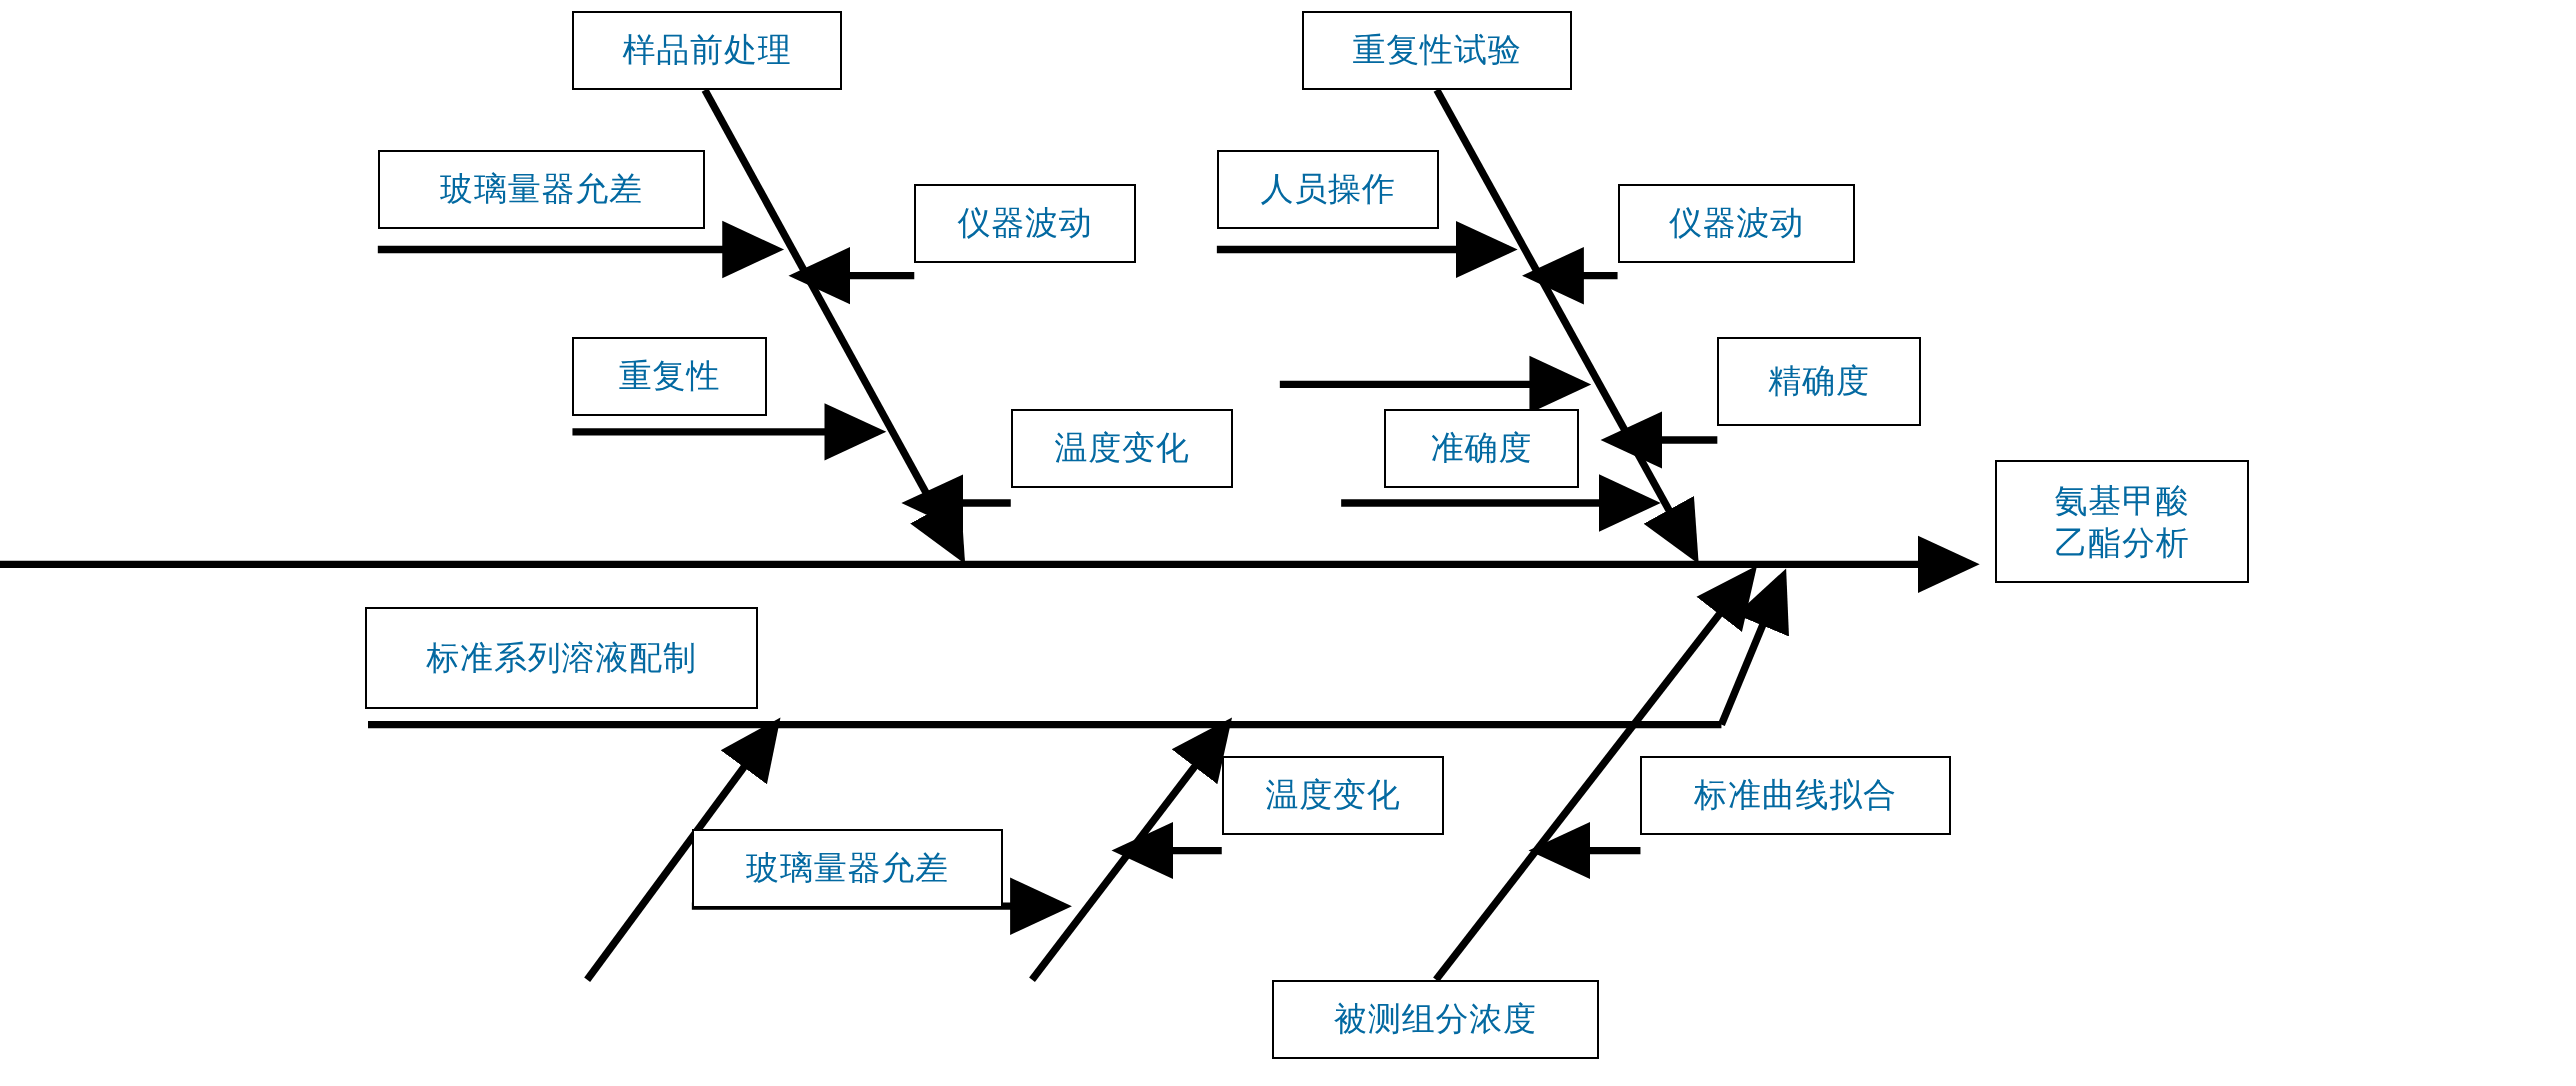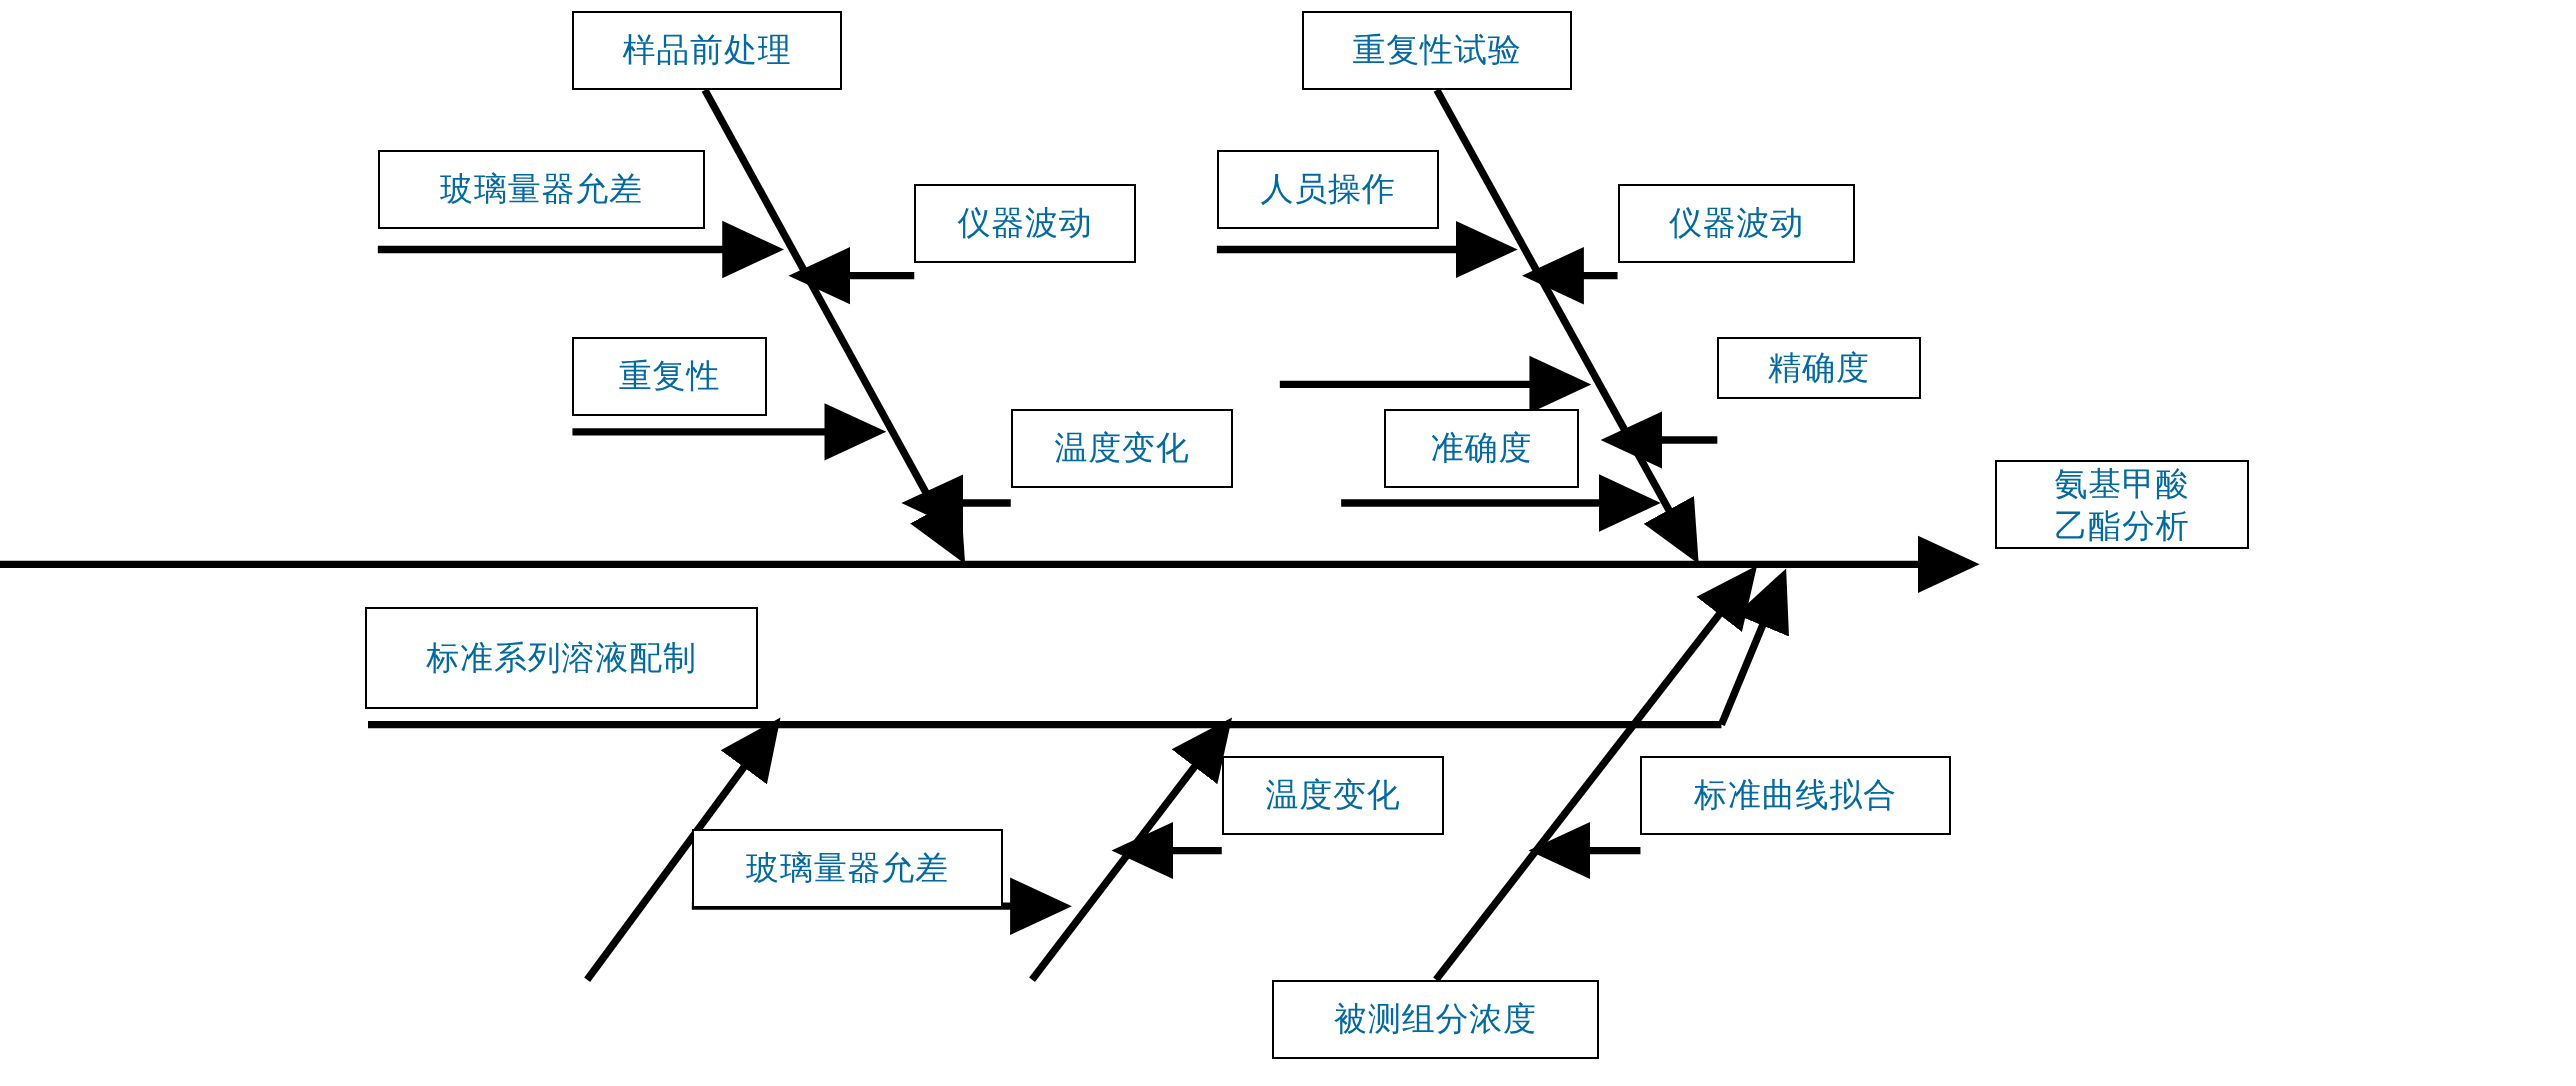--- a/index.html
+++ b/index.html
@@ -78,39 +78,39 @@
 
     <line x1="718" y1="1198" x2="948" y2="886" stroke="#000" stroke-width="9" marker-end="url(#arrow)"></line>
     <line x1="846" y1="1108" x2="1300" y2="1108" stroke="#000" stroke-width="9" marker-end="url(#arrow)"></line>
     <line x1="1262" y1="1198" x2="1500" y2="886" stroke="#000" stroke-width="9" marker-end="url(#arrow)"></line>
     <line x1="1494" y1="1040" x2="1370" y2="1040" stroke="#000" stroke-width="9" marker-end="url(#arrow)"></line>
 
     <line x1="1756" y1="1198" x2="2142" y2="700" stroke="#000" stroke-width="9" marker-end="url(#arrow)"></line>
     <line x1="2006" y1="1040" x2="1880" y2="1040" stroke="#000" stroke-width="9" marker-end="url(#arrow)"></line>
   </svg>
 
-  <div class="node multi" style="left:1995px; top:460px; width:254px; height:89px;text-align:center;">氨基甲酸
+  <div class="node multi" style="left:1995px; top:460px; width:254px; height:123px;text-align:center;">氨基甲酸
 乙酯分析</div>
 
   <div class="node" style="left:572px; top:11.4px; width:270px; height:79px;">样品前处理</div>
 
   <div class="node" style="left:1302px; top:11.4px; width:270px; height:79px;">重复性试验</div>
 
   <div class="node" style="left:378px; top:150px; width:327px; height:79px;">玻璃量器允差</div>
 
   <div class="node" style="left:914px; top:184px; width:222px; height:79px;">仪器波动</div>
 
   <div class="node" style="left:1217px; top:150px; width:222px; height:79px;">人员操作</div>
 
   <div class="node" style="left:1618px; top:184px; width:237px; height:79px;">仪器波动</div>
 
   <div class="node" style="left:572px; top:337px; width:195px; height:79px;">重复性</div>
 
 
-  <div class="node" style="left:1717px; top:337px; width:204px; height:62px;">精确度</div>
+  <div class="node" style="left:1717px; top:337px; width:204px; height:89px;">精确度</div>
 
   <div class="node" style="left:1011px; top:409px; width:222px; height:79px;">温度变化</div>
 
   <div class="node" style="left:1341px; top:409px; width:195px; height:79px;margin-left:43px;">准确度</div>
 
   <div class="node" style="left:365px; top:607px; width:393px; height:102px;">标准系列溶液配制</div>
 
   <div class="node" style="left:1222px; top:756px; width:222px; height:79px;">温度变化</div>
 
   <div class="node" style="left:1640px; top:756px; width:311px; height:79px;">标准曲线拟合</div>

